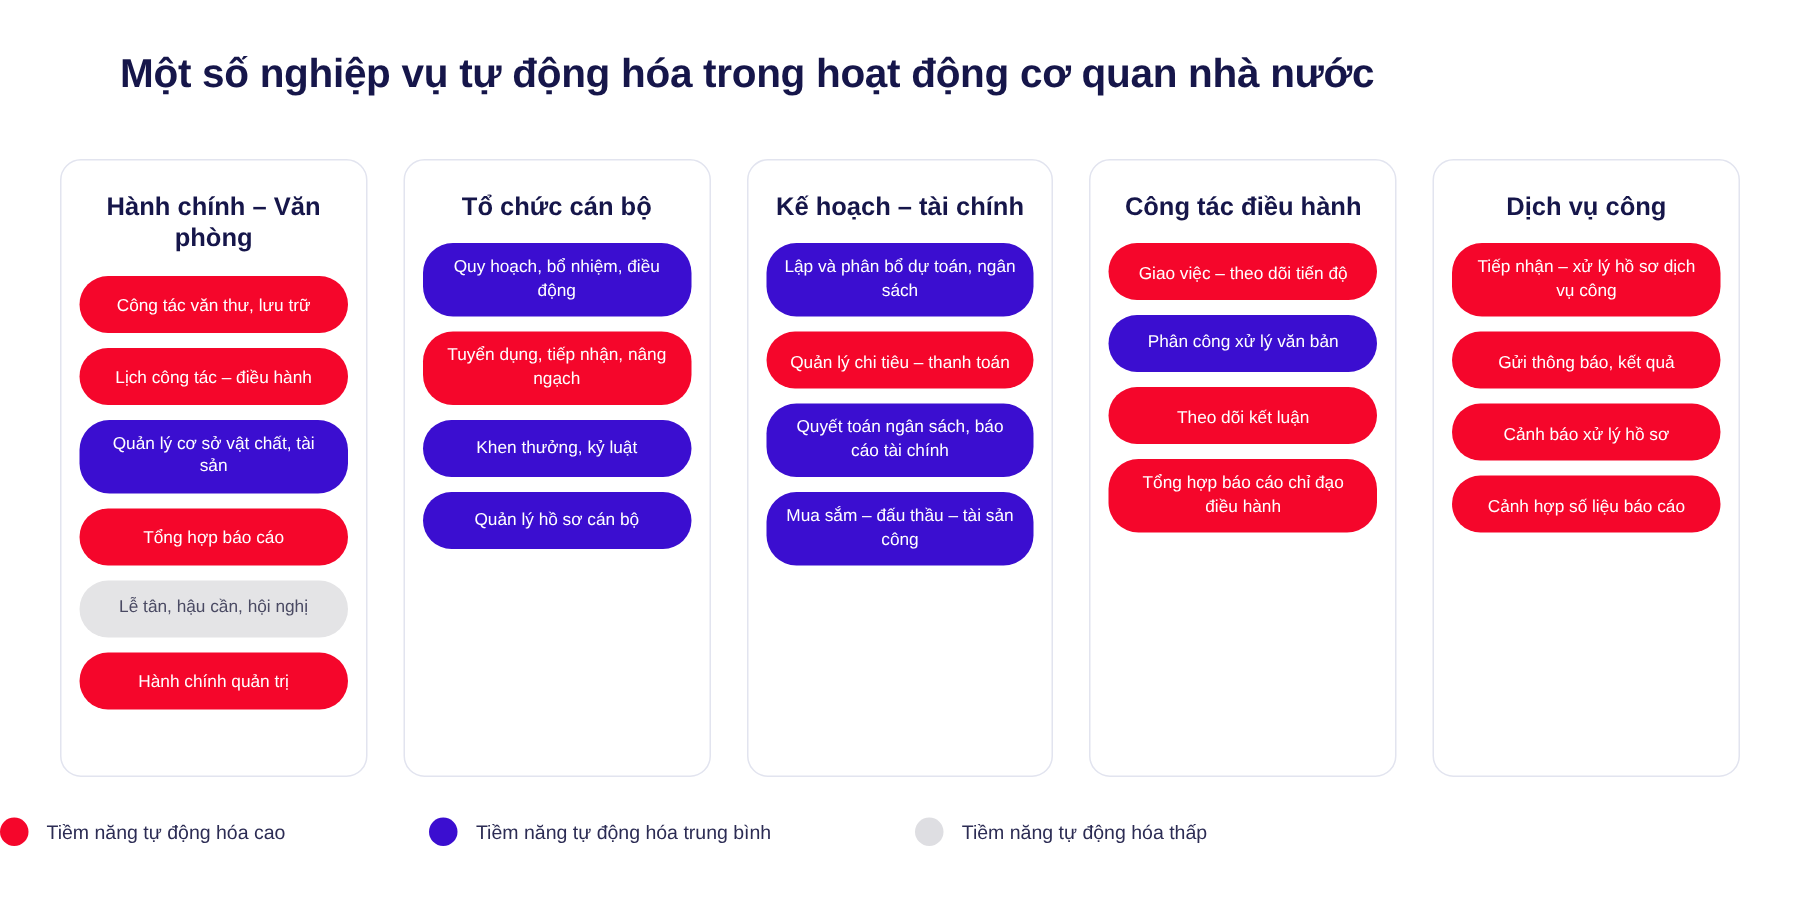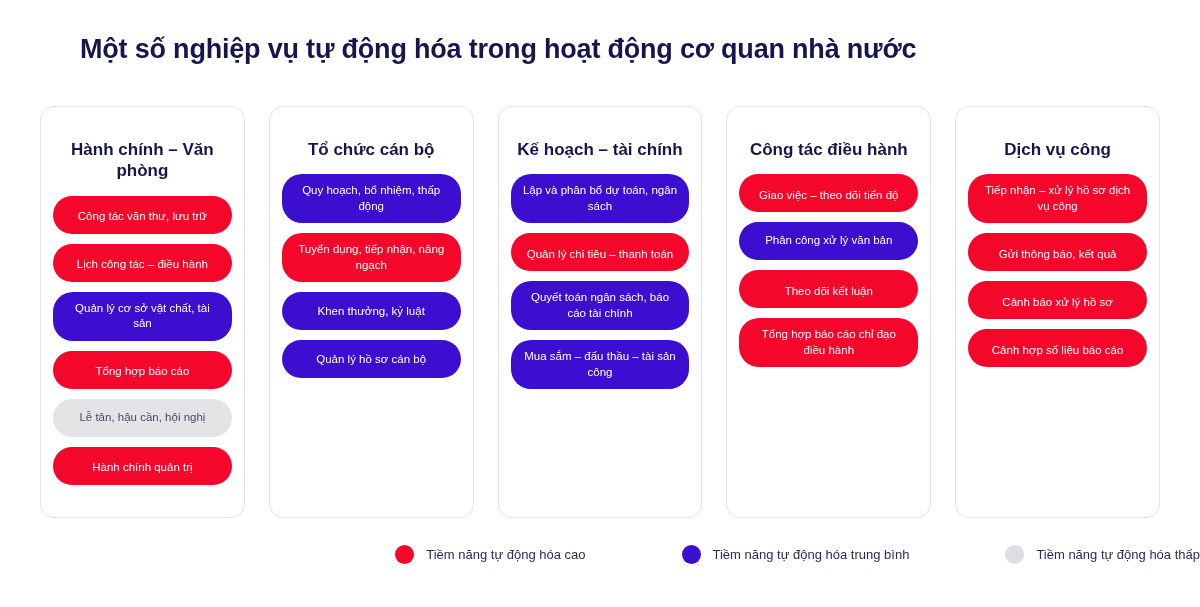--- a/index.html
+++ b/index.html
@@ -49,21 +49,21 @@
     min-height: 412px;
     display: flex;
     flex-direction: column;
   }
   .col-title {
     font-size: 17px;
     font-weight: bold;
     color: #16164a;
     text-align: center;
     line-height: 1.25;
-    margin: 18px 4px 14px 4px;
+    margin: 6px 4px 14px 4px;
   }
   .pill-list {
     display: flex;
     flex-direction: column;
     gap: 10px;
     align-items: center;
   }
   .pill {
     width: 100%;
     box-sizing: border-box;
@@ -81,21 +81,21 @@
   .pill.high { background: #f5062b; align-items: flex-end; }
   .pill.medium { background: #3b0ed0; }
   .pill.low { background: #e4e4e6; color: #4a4a63; }
 
   .legend {
     position: absolute;
     top: 545px;
     left: 0;
     width: 1200px;
     display: flex;
-    justify-content: flex-end;
+    justify-content: flex-start;
     gap: 96px;
     align-items: center;
   }
   .legend-item {
     display: flex;
     align-items: center;
     gap: 12px;
     font-size: 13px;
     color: #2c2c54;
   }
@@ -136,21 +136,21 @@
           </div>
           <div class="pill high">
             <span>Hành chính quản trị</span>
           </div>
         </div>
       </div>
       <div class="column">
         <div class="col-title">Tổ chức cán bộ</div>
         <div class="pill-list">
           <div class="pill medium">
-            <span>Quy hoạch, bổ nhiệm, thấp động</span>
+            <span>Quy hoạch, bổ nhiệm, điều động</span>
           </div>
           <div class="pill high">
             <span>Tuyển dụng, tiếp nhận, nâng ngạch</span>
           </div>
           <div class="pill medium">
             <span>Khen thưởng, kỷ luật</span>
           </div>
           <div class="pill medium">
             <span>Quản lý hồ sơ cán bộ</span>
           </div>

